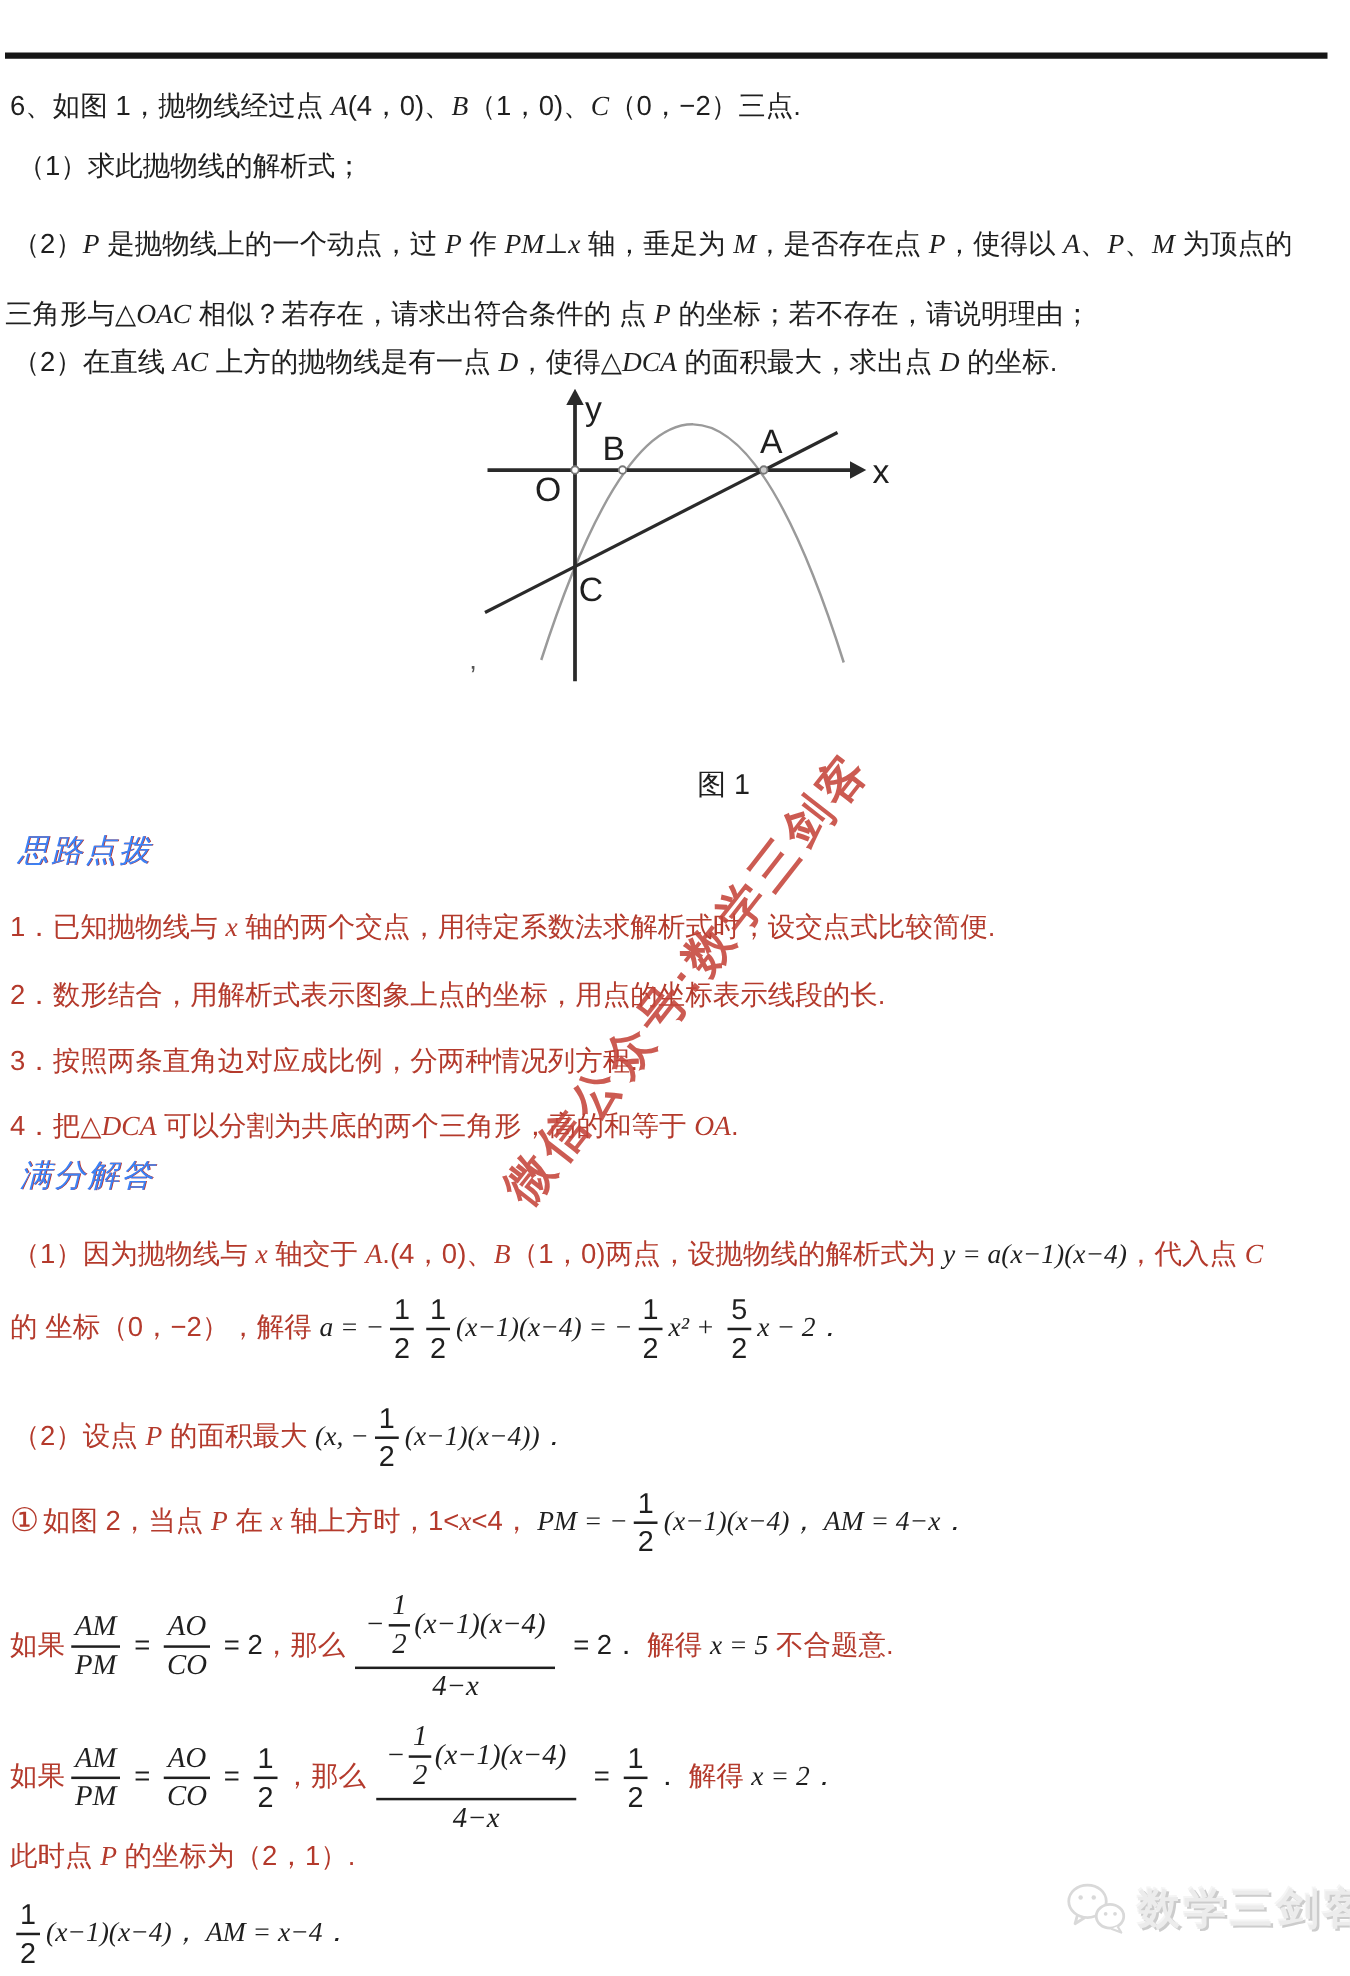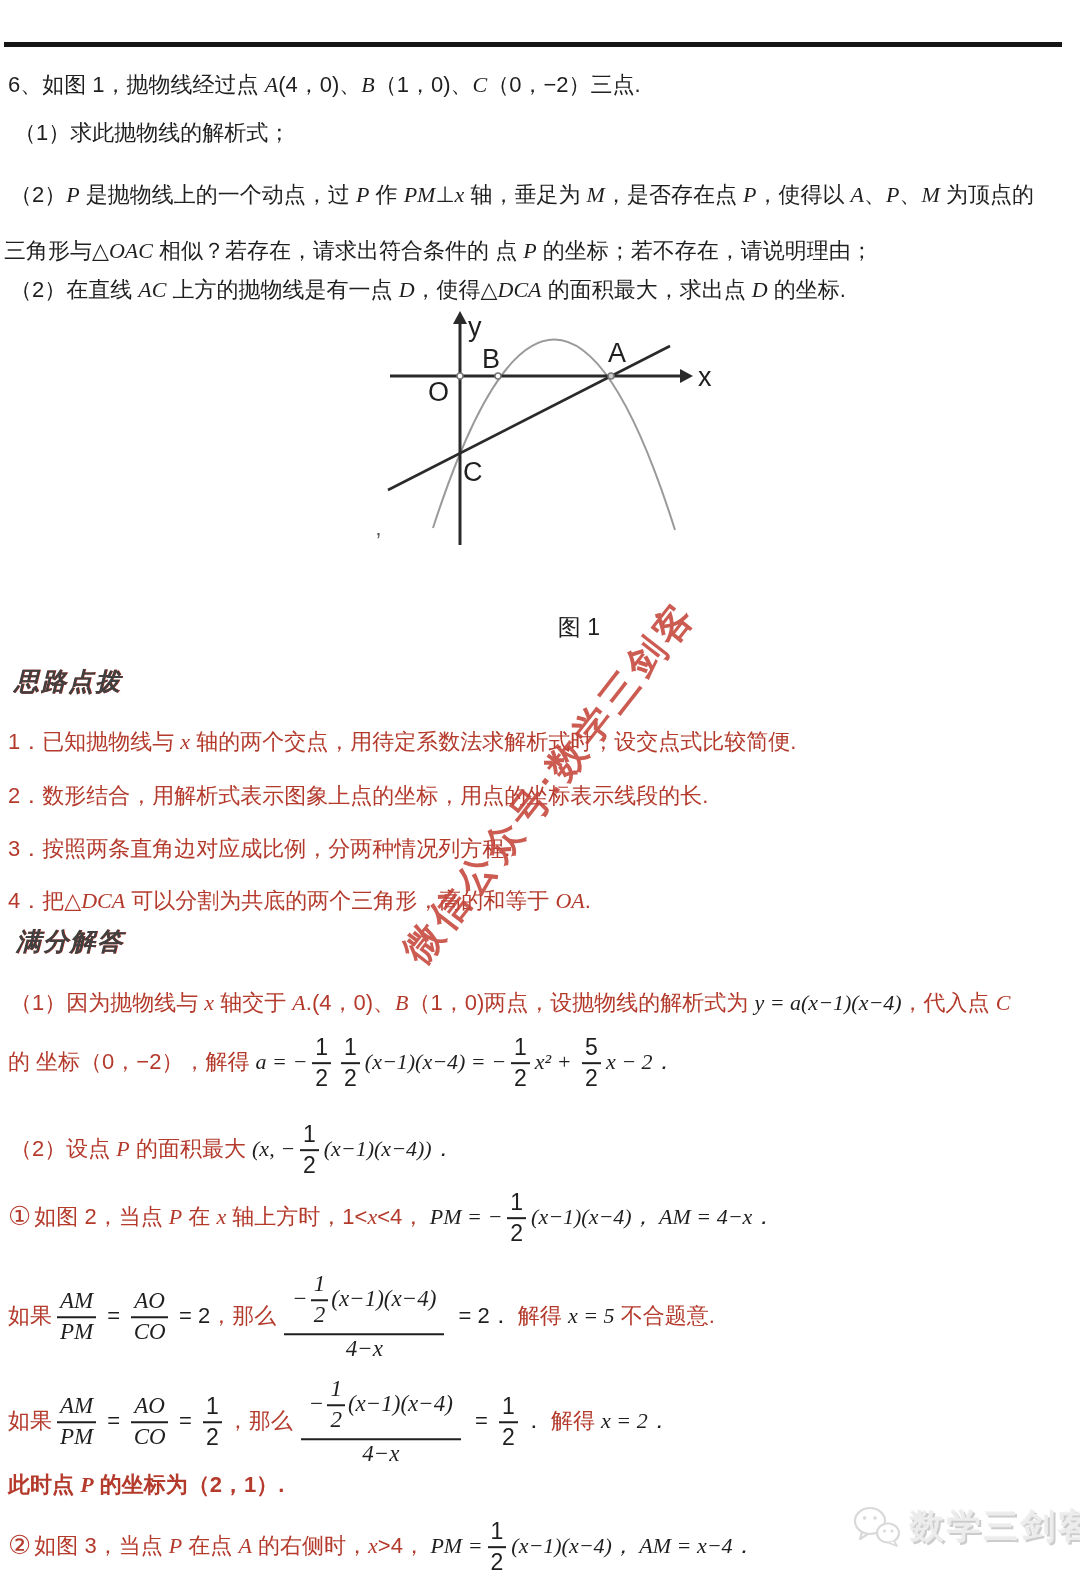--- a/index.html
+++ b/index.html
@@ -14,21 +14,21 @@
     font-family:"Liberation Sans","DejaVu Sans",sans-serif;color:var(--ink);
     overflow:hidden;
   }
   .rule{position:absolute;background:#161616;}
   .line{position:absolute;white-space:nowrap;font-size:22px;line-height:30px;}
   .vc{transform:translateY(-50%);}
   .r{color:var(--red);}
   .m{font-family:"Liberation Serif","DejaVu Serif",serif;font-style:italic;}
   .circ{font-style:normal;font-size:26px;margin-right:3px;position:relative;top:1px;}
   .hdr{
-    position:absolute;color:#404040;font-weight:bold;font-style:italic;
+    position:absolute;color:#3b82f6;font-weight:normal;font-style:italic;
     font-size:25px;letter-spacing:2px;line-height:30px;white-space:nowrap;
     text-shadow:0.5px 0 #c32a1c;
   }
   .frac{
     display:inline-flex;flex-direction:column;align-items:center;text-align:center;
     vertical-align:middle;margin:0 5px;line-height:1.08;color:var(--ink);font-size:23px;
   }
   .frac .num{border-bottom:2px solid #1f1f1f;padding:0 3px 2px;}
   .frac .den{padding-top:2px;}
   .frac.big{margin:0 8px;}
@@ -168,24 +168,24 @@
         </span>
         <span>(x−1)(x−4)</span>
       </span>
       <span class="den">4−x</span>
     </span><span><span>&nbsp;=&nbsp;</span></span><span class="frac">
       <span class="num">1</span>
       <span class="den">2</span>
     </span><span><span>．</span><span class="r">&nbsp;解得 </span><span class="m">x = 2．</span></span>
 </div>
 
-<div class="line" style="left:8px;top:1470px;font-weight:bold;"><span class="r">此时点 </span><span class="r m">P</span><span class="r"> 的坐标为（2，1）.</span></div>
+<div class="line" style="left:8px;top:1470px;"><span class="r">此时点 </span><span class="r m">P</span><span class="r"> 的坐标为（2，1）.</span></div>
 
 <div class="line vc" style="left:8px;top:1547px;">
-  <span><span class="r circ">②</span><span class="r">如图 3，当点 </span><span class="r m">P</span><span class="r"> 在点 </span><span class="r m">A</span><span class="r"> 的右侧时，</span><span class="r m">x</span><span class="r">&gt;4，</span><span class="m">&nbsp;PM =</span></span><span class="frac">
+  <span class="frac">
       <span class="num">1</span>
       <span class="den">2</span>
     </span><span><span class="m">(x−1)(x−4)，&nbsp;AM = x−4．</span></span>
 </div>
 
 <div class="watermark">微信公众号:数学三剑客</div>
 
 <div class="logo">
   <svg width="50" height="44" viewBox="0 0 50 44">
     <ellipse cx="18" cy="16" rx="15" ry="13" fill="none" stroke="#d9d9d9" stroke-width="2.2"></ellipse>

